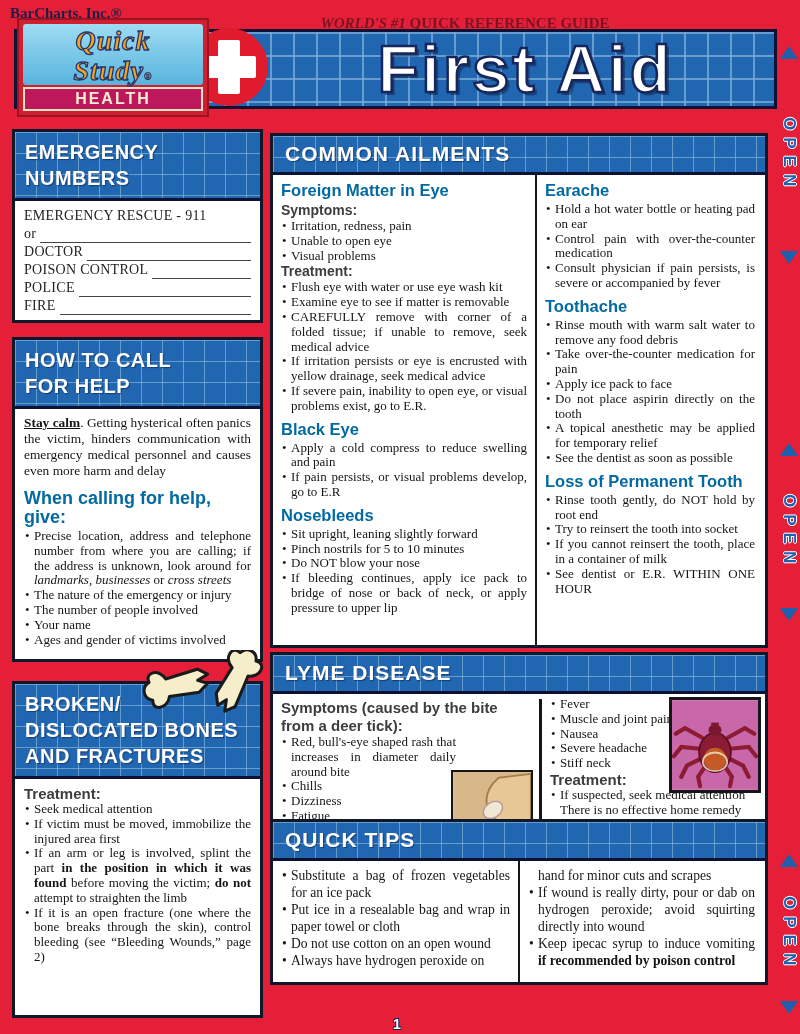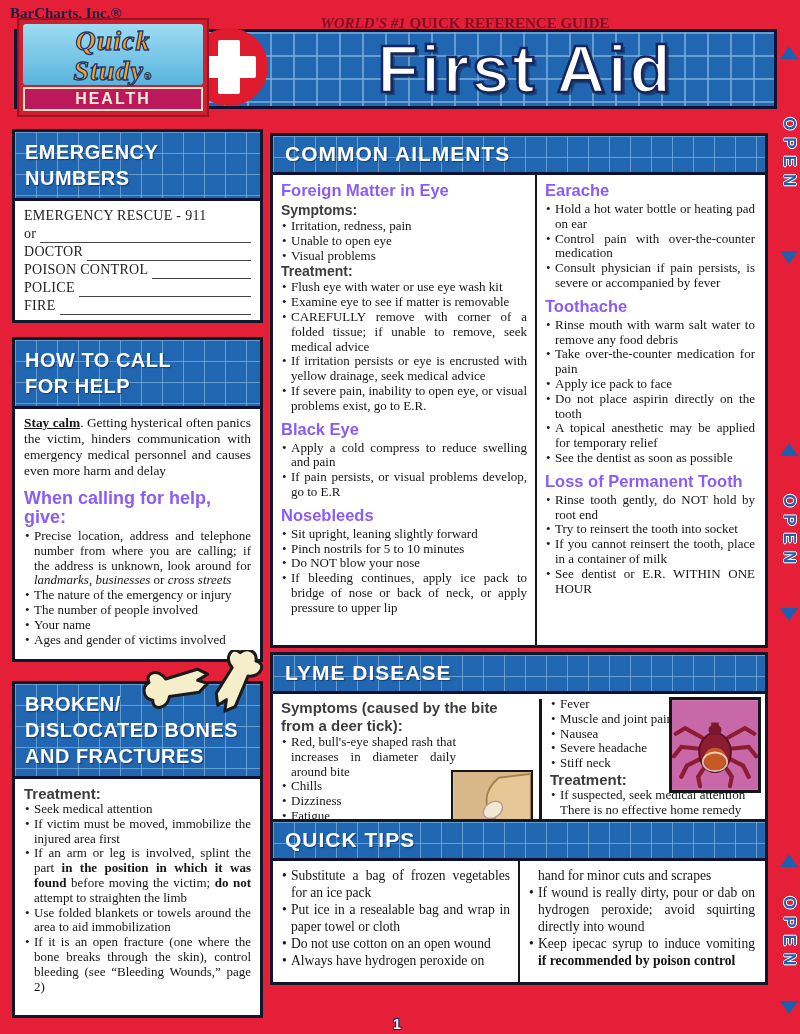--- a/index.html
+++ b/index.html
@@ -52,21 +52,21 @@
                                  linear-gradient(90deg, rgba(125,175,218,.75) 1.5px, transparent 1.5px);
                 background-size:21px 21px;
                 color:#fff; font-family:"Liberation Sans", sans-serif; font-weight:bold;
                 border-bottom:3px solid #0d1133; white-space:pre-line; }
   .hdr-left { font-size:20px; line-height:26px; padding:7px 0 7px 10px; letter-spacing:.5px; text-shadow:1px 1px 1px rgba(10,20,60,.5); }
   .hdr-wide { font-size:21px; line-height:22px; padding:7px 0 7px 12px; letter-spacing:1px; text-shadow:1px 1px 1px rgba(10,20,60,.5); }
   .box-content { padding:6px 9px; overflow:hidden; }
 
   
   .slabel { font-family:"Liberation Sans", sans-serif; font-weight:bold; color:#3d3d3d; font-size:14px; line-height:17px; }
-  .bluehead { font-family:"Liberation Sans", sans-serif; font-weight:bold; color:#8b5cf6; font-size:16.5px; line-height:19px; margin:6px 0 2px; }
+  .bluehead { font-family:"Liberation Sans", sans-serif; font-weight:bold; color:#0369a1; font-size:16.5px; line-height:19px; margin:6px 0 2px; }
   .bluehead.first { margin-top:0; }
   ul.bullets { list-style:none; }
   ul.bullets li { position:relative; padding-left:10px; text-align:justify; font-size:13px; line-height:14.8px; color:#151515; }
   ul.bullets li::before { content:"\2022"; position:absolute; left:1px; }
   .para { text-align:justify; font-size:13.4px; line-height:16px; color:#151515; }
 
   
   .erow { display:flex; align-items:flex-end; font-size:14px; line-height:16.5px; color:#222; margin-bottom:1.5px; }
   .erow .lbl { white-space:nowrap; letter-spacing:.3px; }
   .erow .fill { flex:1; border-bottom:1.5px solid #444; height:14px; margin-left:4px; }
@@ -179,21 +179,20 @@
 <div class="box" style="left:12px; top:681px; width:251px; height:337px;">
   <div class="box-header hdr-left">BROKEN/
 DISLOCATED BONES
 AND FRACTURES</div>
   <div class="box-content">
     <div class="slabel" style="font-size:15px;">Treatment:</div>
     <ul class="bullets" style="font-size:13.3px;">
         <li>Seek medical attention</li>
         <li>If victim must be moved, immobilize the injured area first</li>
         <li><span>If an arm or leg is involved, splint the part </span><span class="b">in the position in which it was found</span><span> before moving the victim; </span><span class="b">do not</span><span> attempt to straighten the limb</span></li>
-        <li>Use folded blankets or towels around the area to aid immobilization</li>
         <li>If it is an open fracture  (one where the bone breaks through the skin), control bleeding (see “Bleeding Wounds,” page 2)</li>
       </ul>
   </div>
 </div>
 
 <svg class="bone-svg" viewBox="0 0 170 90">
   <defs>
     <path id="bonep" d="M22,20 C18,8 2,9 5,20 C-4,23 -4,35 5,38 C2,49 18,50 22,38 L52,40 L62,33 L53,28 L64,24 L55,17 Z" fill="#f6eecb" stroke="#1a1a1a" stroke-width="3" stroke-linejoin="round"></path>
   </defs>
   <use href="#bonep" transform="translate(14,14) rotate(-12)"></use>

